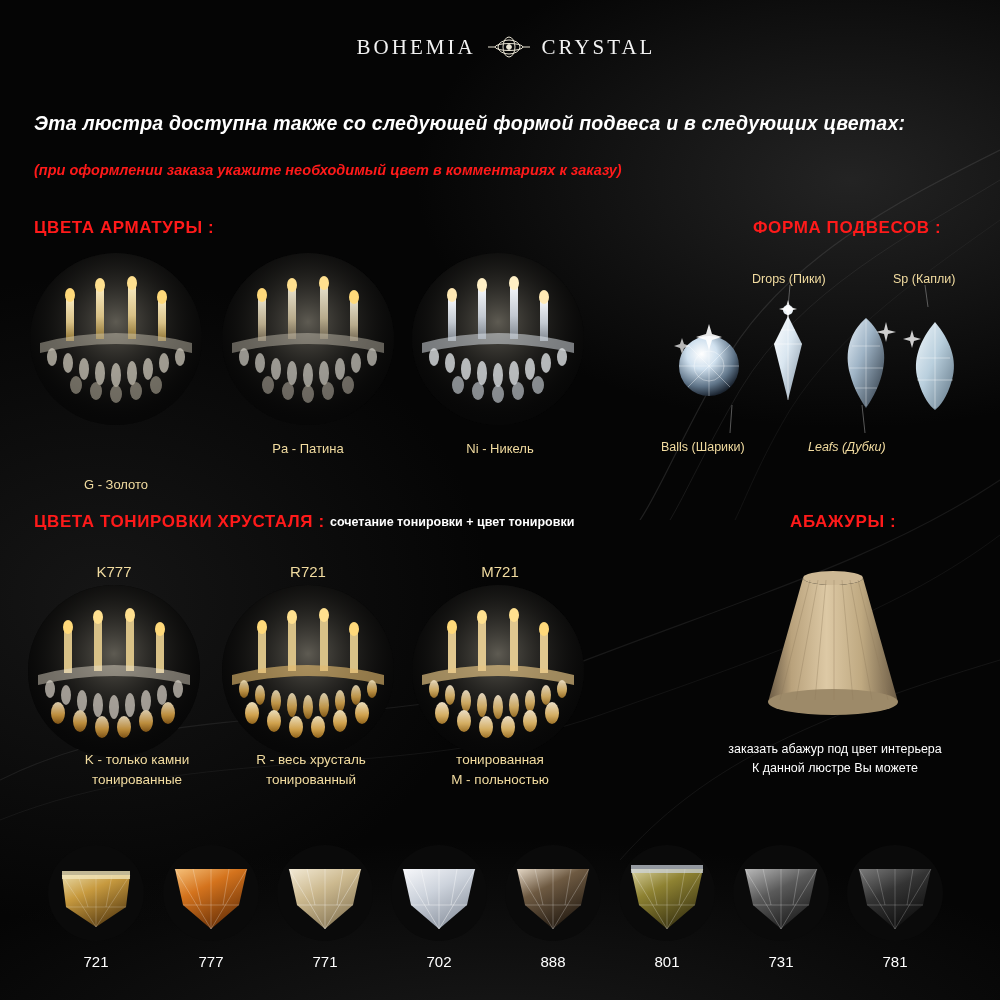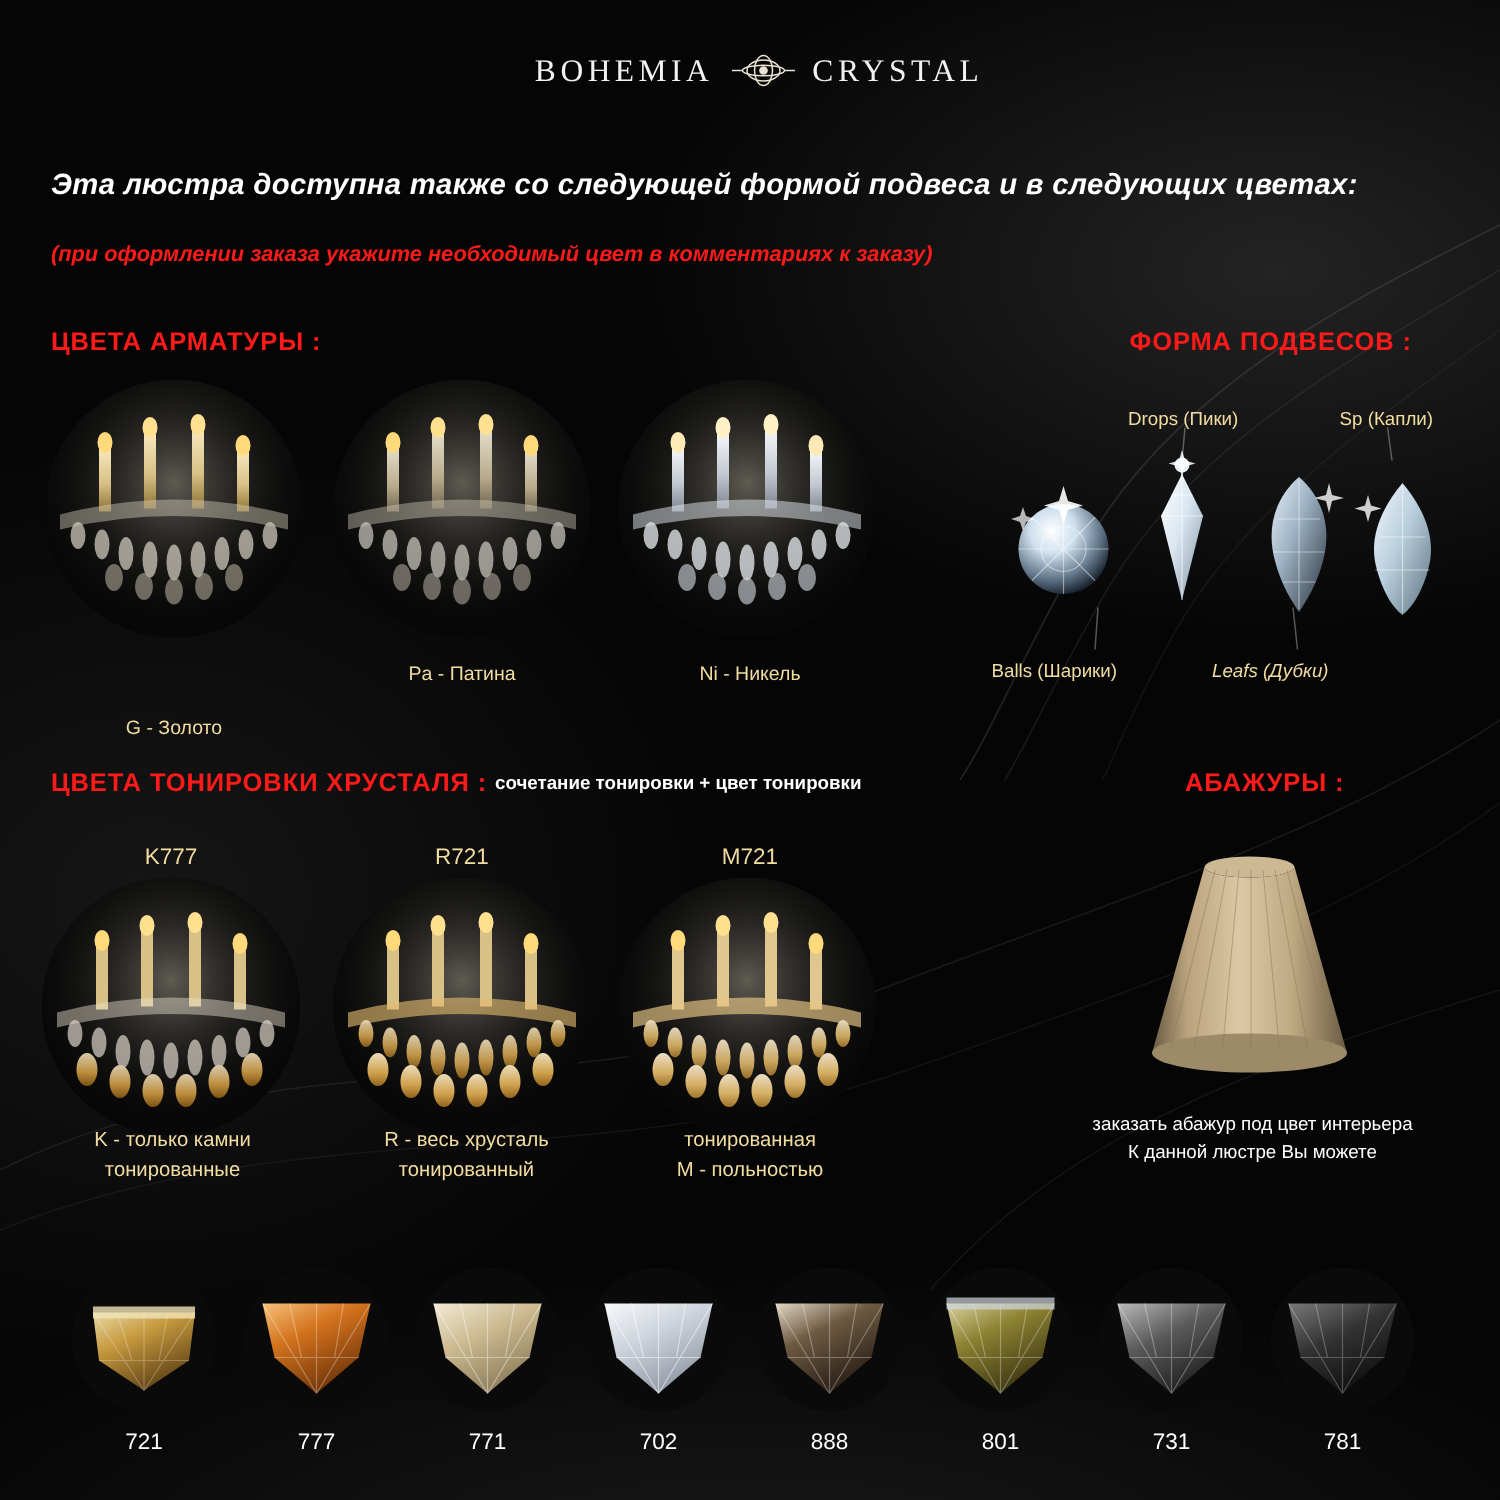--- a/index.html
+++ b/index.html
@@ -492,21 +492,21 @@
           <ellipse cx="30" cy="128" rx="7" ry="11"></ellipse>
             <ellipse cx="52" cy="136" rx="7" ry="11"></ellipse>
           <ellipse cx="74" cy="142" rx="7" ry="11"></ellipse>
             <ellipse cx="96" cy="142" rx="7" ry="11"></ellipse>
           <ellipse cx="118" cy="136" rx="7" ry="11"></ellipse>
             <ellipse cx="140" cy="128" rx="7" ry="11"></ellipse>
         </g>
       </g>
     </svg>
   </div>
-  <div class="cap-multi" style="left:0px;top:750px;">
+  <div class="cap-multi" style="left:0px;top:750px;padding-left:22px;">
     <div>K - только камни</div>
     <div>тонированные</div>
   </div>
 
   <div class="tint-label" style="left:208px;top:563px;">R721</div>
   <div class="circle" style="left:222px;top:585px;width:172px;height:172px;">
     <svg class="chand" viewBox="0 0 172 172" preserveAspectRatio="xMidYMid slice">
       <defs>
         <linearGradient id="amb2" x1="0" y1="0" x2="0" y2="1">
           <stop offset="0%" stop-color="#f7e9c5"></stop>

